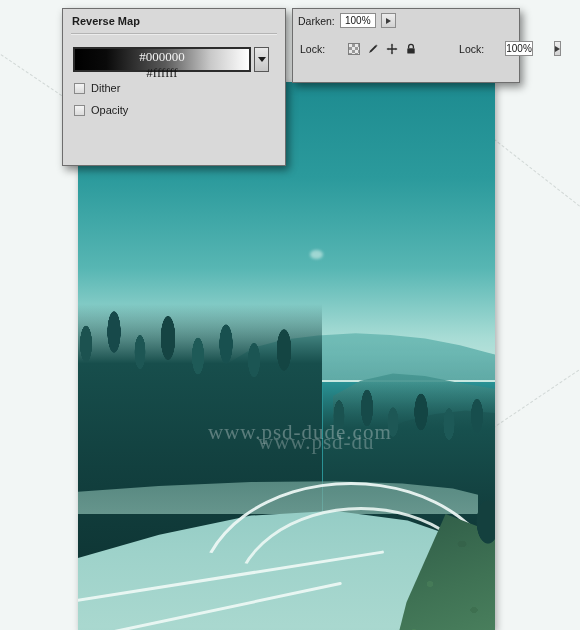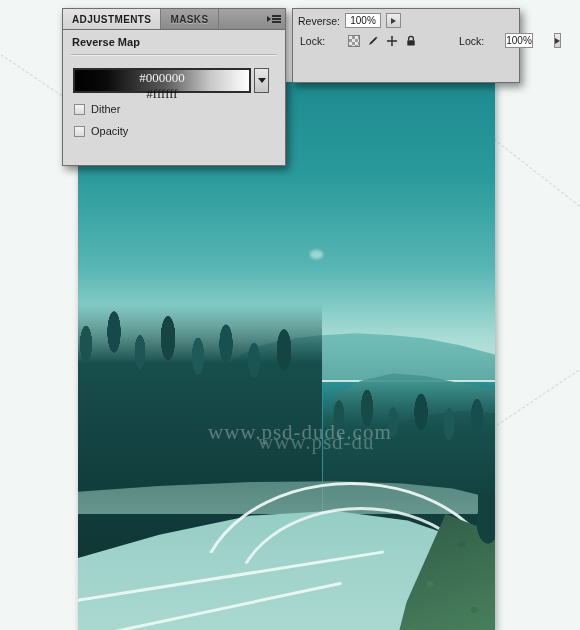--- a/index.html
+++ b/index.html
@@ -233,21 +233,21 @@
     border:1px solid #8c8c8c;background:#fff;
     display:flex;align-items:center;justify-content:center;
     font-size:10px;color:#141414;
   }
   .spin-btn{
     width:15px;height:15px;box-sizing:border-box;
     border:1px solid #8c8c8c;background:linear-gradient(180deg,#ededed,#d2d2d2);
     display:flex;align-items:center;justify-content:center;
   }
   .caret-right{width:0;height:0;border-top:3.5px solid transparent;border-bottom:3.5px solid transparent;border-left:5px solid #3b3b3b;}
-  .lock-row{display:flex;align-items:center;padding:5px 5px 0 7px;gap:21px;}
+  .lock-row{display:flex;align-items:center;padding:5px 5px 0 7px;gap:21px;margin-top:8px;}
   .lock-icons{display:flex;align-items:center;gap:7px;margin-left:2px;}
   .ico{width:12px;height:12px;position:relative;}
   .ico-checker{
     background-image:linear-gradient(45deg,#9a9a9a 25%,transparent 25%,transparent 75%,#9a9a9a 75%),
                      linear-gradient(45deg,#9a9a9a 25%,#e9e9e9 25%,#e9e9e9 75%,#9a9a9a 75%);
     background-size:6px 6px;background-position:0 0,3px 3px;
     border:1px solid #7e7e7e;box-sizing:border-box;
   }
   .fill-gap{flex:1;}
 </style>
@@ -288,35 +288,20 @@
       <div class="bush"></div>
 
       <div class="rail" id="guardrail"></div>
 
       <div class="water-mark wm-dark" style="left:130px;top:338px;">www.psd-dude.com</div>
       <div class="water-mark" style="left:180px;top:348px;">www.psd-du</div>
     </div>
   </div>
 
   <div class="panel" id="adjustments">
-    <div class="tabbar">
-      <div class="tab active">ADJUSTMENTS</div>
-      <div class="tab">MASKS</div>
-      <div class="tab-fill"></div>
-      <div class="panel-menu">
-        <span class="menu-glyph">
-          <span class="menu-tri"></span>
-          <span class="menu-lines">
-              <i></i>
-              <i></i>
-              <i></i>
-            </span>
-        </span>
-      </div>
-    </div>
 
     <div class="adj-title">Reverse Map</div>
     <div class="adj-sep"></div>
 
     <div class="grad-row">
       <div class="grad-box">
         <span class="grad-hex hex-left">#000000</span>
         <span class="grad-hex hex-right">#ffffff</span>
       </div>
       <div class="grad-arrow-btn">
@@ -330,21 +315,21 @@
     </div>
     <div class="check-row">
       <span class="checkbox"></span>
       <span class="check-label">Opacity</span>
     </div>
   </div>
 
   <div class="panel" id="layers">
 
     <div class="layers-row">
-      <span class="field-label">Reverse:</span>
+      <span class="field-label">Darken:</span>
       <div class="num-field">100%</div>
       <div class="spin-btn">
         <span class="caret-right"></span>
       </div>
     </div>
 
     <div class="lock-row">
       <span class="field-label">Lock:</span>
       <span class="lock-icons">
         <span class="ico ico-checker"></span>

